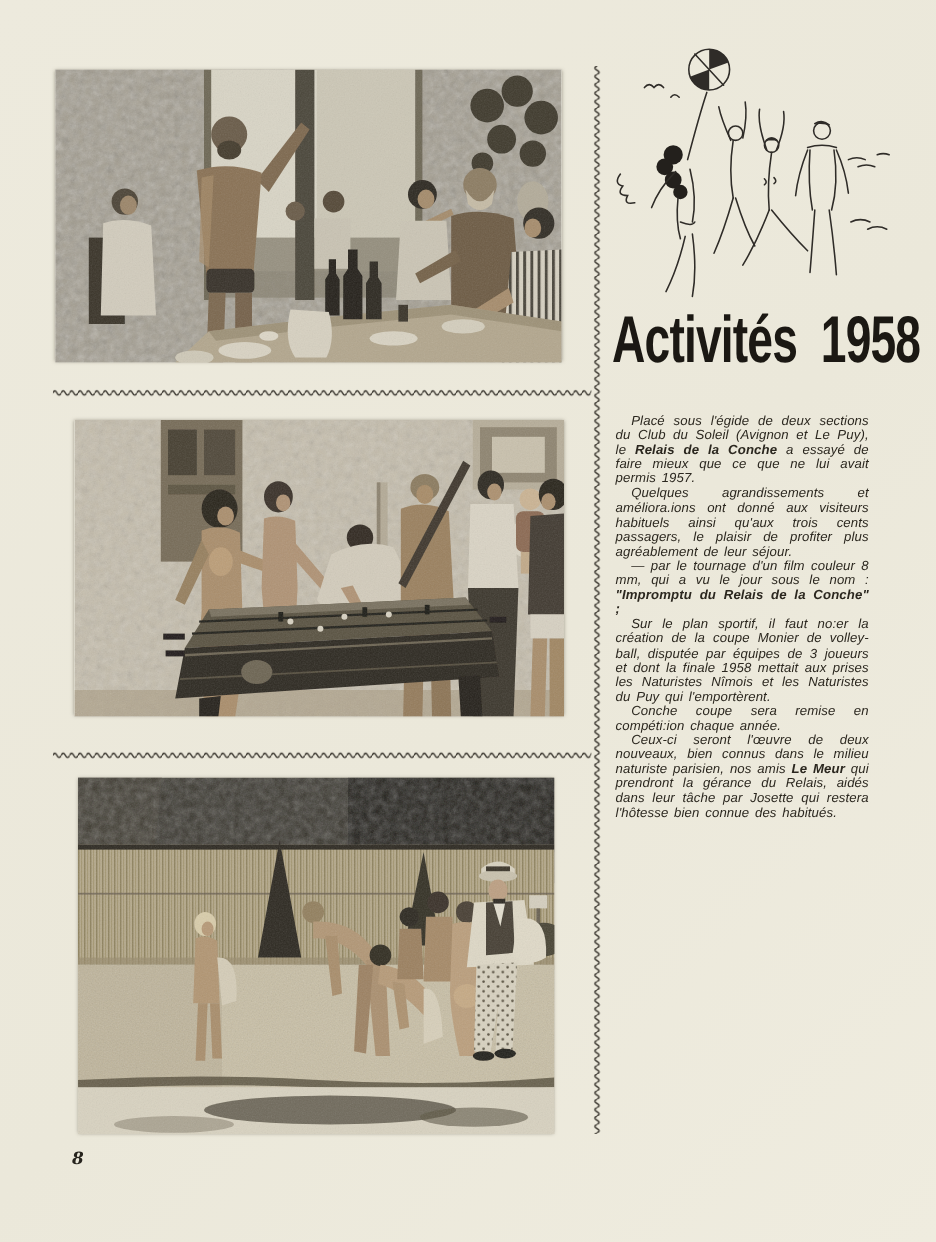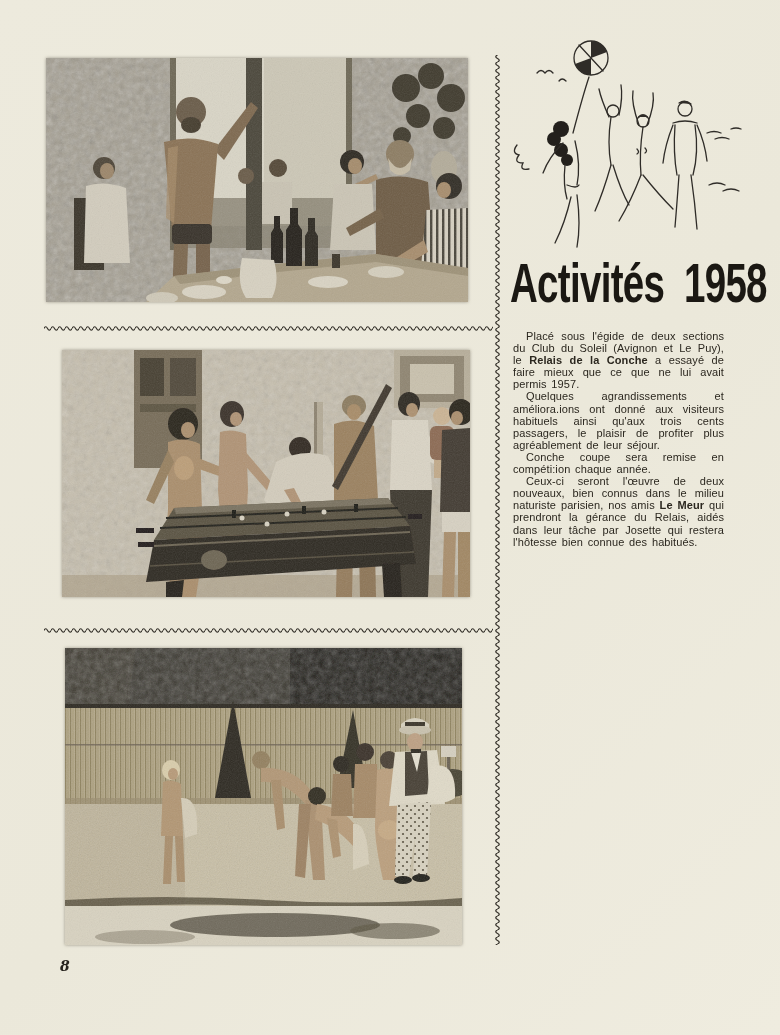--- a/index.html
+++ b/index.html
@@ -16,23 +16,23 @@
   .title{
     position:absolute;left:510px;top:256px;width:280px;height:60px;
     white-space:nowrap;color:#1b1813;
   }
   .title span{
     display:inline-block;transform:scaleX(.70);transform-origin:left top;
     font-weight:700;font-size:55px;line-height:1;letter-spacing:-1px;word-spacing:14px;
     font-family:"Liberation Sans", sans-serif;
   }
   .article{
-    position:absolute;left:513px;top:330px;width:211px;
+    position:absolute;left:513px;top:345px;width:211px;
     font-size:11px;line-height:12.1px;text-align:justify;
-    word-spacing:1.6px;letter-spacing:.1px;color:#2b271f;
+    word-spacing:1.6px;letter-spacing:.1px;color:#2b271f;font-style:italic;
   }
   .article p{margin:0;text-indent:13px;}
   .article p.spaced{margin-top:8px;}
   .article .b{font-weight:700;}
   .pageno{
     position:absolute;left:60px;top:958px;
     font-family:"DejaVu Serif", serif;font-style:italic;font-weight:700;
     font-size:14px;color:#26231d;
   }
 </style>
@@ -361,17 +361,19 @@
   </svg>
 </div>
 
 <div class="title">
   <span>Activités 1958</span>
 </div>
 
 <div class="article">
     <p><span>Placé sous l'égide de deux sections du Club du Soleil (Avignon et Le Puy), le </span><span class="b">Relais de la Conche</span><span> a essayé de faire mieux que ce que ne lui avait permis 1957.</span></p>
     <p><span>Quelques agrandissements et améliora.ions ont donné aux visiteurs habituels ainsi qu'aux trois cents passagers, le plaisir de profiter plus agréablement de leur séjour.</span></p>
+    <p><span>— par le tournage d'un film couleur 8 mm, qui a vu le jour sous le nom : </span><span class="b">"Impromptu du Relais de la Conche" ;</span></p>
+    <p><span>Sur le plan sportif, il faut no:er la création de la coupe Monier de volley-ball, disputée par équipes de 3 joueurs et dont la finale 1958 mettait aux prises les Naturistes Nîmois et les Naturistes du Puy qui l'emportèrent.</span></p>
     <p><span>Conche coupe sera remise en compéti:ion chaque année.</span></p>
     <p><span>Ceux-ci seront l'œuvre de deux nouveaux, bien connus dans le milieu naturiste parisien, nos amis </span><span class="b">Le Meur</span><span> qui prendront la gérance du Relais, aidés dans leur tâche par Josette qui restera l'hôtesse bien connue des habitués.</span></p>
   </div>
 
 <div class="pageno">8</div>
 
 </body></html>

